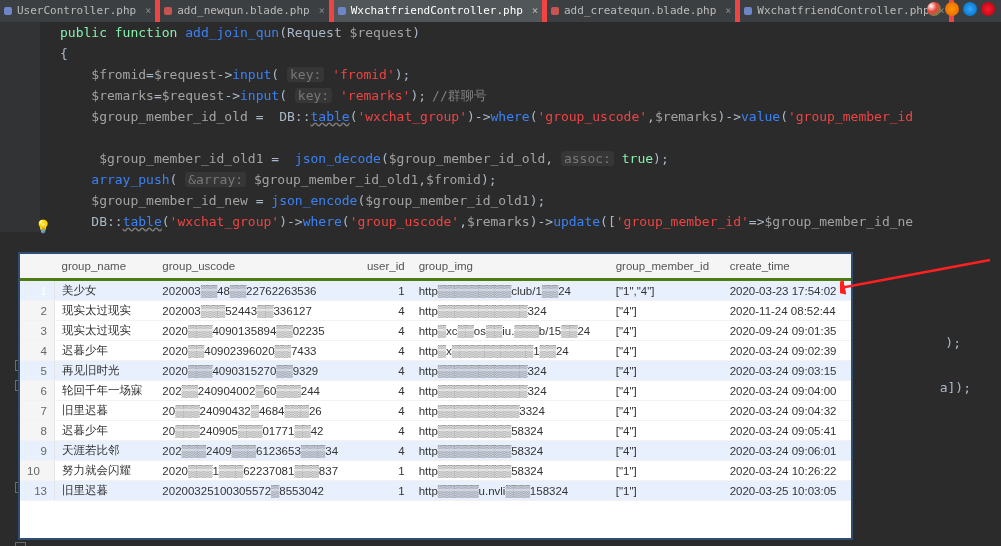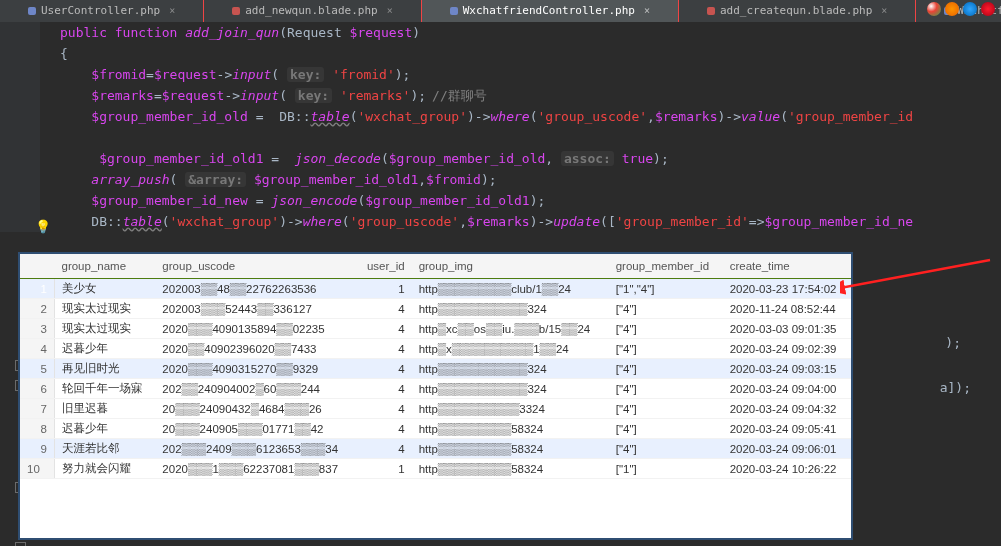--- a/index.html
+++ b/index.html
@@ -1,44 +1,44 @@
 <!DOCTYPE html>
 <html><head>
 <meta charset="utf-8">
 <style>
   html,body{margin:0;padding:0;width:1001px;height:546px;overflow:hidden;font-family:Consolas,Menlo,monospace;background:#2b2b2b;color:#a9b7c6;}
   
   .tabs{height:22px;background:#3c3f41;display:flex;align-items:flex-end;font-size:11px;color:#bbbbbb;position:relative;}
-  .tab{height:22px;line-height:22px;padding:0 28px;background:#3c3f41;display:flex;align-items:center;gap:5px;border-right:1px solid #ef4444;white-space:nowrap;}
+  .tab{height:22px;line-height:22px;padding:0 4px;background:#3c3f41;display:flex;align-items:center;gap:5px;border-right:5px solid #ef4444;white-space:nowrap;}
   .tab.active{background:#515658;color:#ffffff;}
   .file-icon{width:8px;height:8px;border-radius:2px;background:#6e86c7;display:inline-block;}
   .file-icon.php{background:#6e86c7;}
   .file-icon.blade{background:#c75450;}
   .close-x{font-size:10px;opacity:.6;margin-left:4px;}
   .browser-icons{position:absolute;right:6px;top:2px;display:flex;gap:4px;}
   .bi{width:14px;height:14px;border-radius:50%;}
   
   .code-area{position:relative;background:#2b2b2b;font-size:13px;line-height:21px;padding:0 0 0 60px;}
   .gutter{position:absolute;left:0;top:0;width:40px;height:100%;background:#313335;}
   .fold-mark{position:absolute;width:9px;height:9px;border:1px solid #6b6b6b;left:15px;}
   .bulb{position:absolute;left:35px;color:#f0a52a;}
   pre{margin:0;}
-  .kw{color:#d946ef;}
-  .func{color:#d946ef;font-style:italic;}
-  .var{color:#d946ef;margin-top:47px;}
+  .kw{color:#86efac;}
+  .func{color:#3b82f6;}
+  .var{color:#a3a3a3;margin-top:47px;}
   .arrow{color:#a9b7c6;}
   .str{color:#ef4444;}
-  .hint{color:#787878;background:#363636;border-radius:3px;padding:0 3px;font-weight:bold;}
+  .hint{color:#787878;background:#363636;border-radius:3px;padding:0 3px;}
   .cmt{color:#808080;margin-left:6px;}
   .cls{color:#a9b7c6;}
   .ul{text-decoration:underline wavy #808080;}
   
   .grid-wrap{position:absolute;left:18px;top:252px;width:831px;height:284px;border:2px solid #2f4e72;background:#ffffff;color:#333333;font-family:"Segoe UI",Arial,sans-serif;font-size:11.5px;z-index:5;}
   .grid{width:100%;border-collapse:collapse;}
-  .grid th{background:#f5f5f5;color:#555;font-weight:400;text-align:left;padding:3px 7px;border-bottom:1px solid #4d7c0f;height:18px;}
+  .grid th{background:#f5f5f5;color:#555;font-weight:400;text-align:left;padding:3px 7px;border-bottom:3px solid #4d7c0f;height:18px;}
   .grid td{padding:2px 7px;border-bottom:1px solid #f2f2f2;white-space:nowrap;overflow:hidden;}
   .grid tr.hl td{background:#e8f0fe;}
   .rn{background:#f5f5f5;text-align:right;color:#666;border-right:1px solid #e3e3e3;width:20px;}
   .rn.sel{background:#205ea6;color:#fff;}
   .arrow-svg{position:absolute;top:258px;left:840px;width:160px;height:46px;pointer-events:none;z-index:10;}
 </style>
 </head>
 <body>
 
 <div class="tabs">
@@ -131,21 +131,21 @@
           <td>["4"]</td>
           <td>2020-11-24 08:52:44</td>
         </tr>
         <tr>
           <td class="rn" style="text-align: right;">3</td>
           <td>现实太过现实</td>
           <td>2020▒▒▒4090135894▒▒02235</td>
           <td style="text-align: right;">4</td>
           <td>http▒xc▒▒os▒▒iu.▒▒▒b/15▒▒24</td>
           <td>["4"]</td>
-          <td>2020-03-03 09:01:35</td>
+          <td>2020-09-24 09:01:35</td>
         </tr>
         <tr>
           <td class="rn" style="text-align: right;">4</td>
           <td>迟暮少年</td>
           <td>2020▒▒40902396020▒▒7433</td>
           <td style="text-align: right;">4</td>
           <td>http▒x▒▒▒▒▒▒▒▒▒▒1▒▒24</td>
           <td>["4"]</td>
           <td>2020-03-24 09:02:39</td>
         </tr>
@@ -195,20 +195,29 @@
           <td>2020-03-24 09:06:01</td>
         </tr>
         <tr>
           <td class="rn" style="text-align: left;">10</td>
           <td>努力就会闪耀</td>
           <td>2020▒▒▒1▒▒▒62237081▒▒▒837</td>
           <td style="text-align: right;">1</td>
           <td>http▒▒▒▒▒▒▒▒▒58324</td>
           <td>["1"]</td>
           <td>2020-03-24 10:26:22</td>
+        </tr>
+        <tr class="hl">
+          <td class="rn" style="text-align: right;">13</td>
+          <td>旧里迟暮</td>
+          <td>20200325100305572▒8553042</td>
+          <td style="text-align: right;">1</td>
+          <td>http▒▒▒▒▒u.nvli▒▒▒158324</td>
+          <td>["1"]</td>
+          <td>2020-03-25 10:03:05</td>
         </tr>
       </tbody>
   </table>
 </div>
 
 <svg class="arrow-svg">
   <defs>
       <marker id="ah" markerWidth="10" markerHeight="10" refX="2" refY="3" orient="auto">
     <path d="M0,0 L0,6 L8,3 Z" fill="#ff2020"></path>
       </marker>

